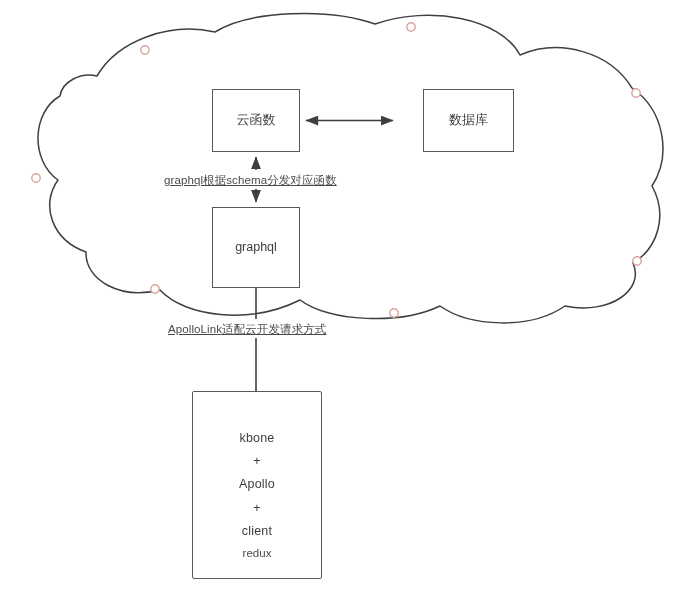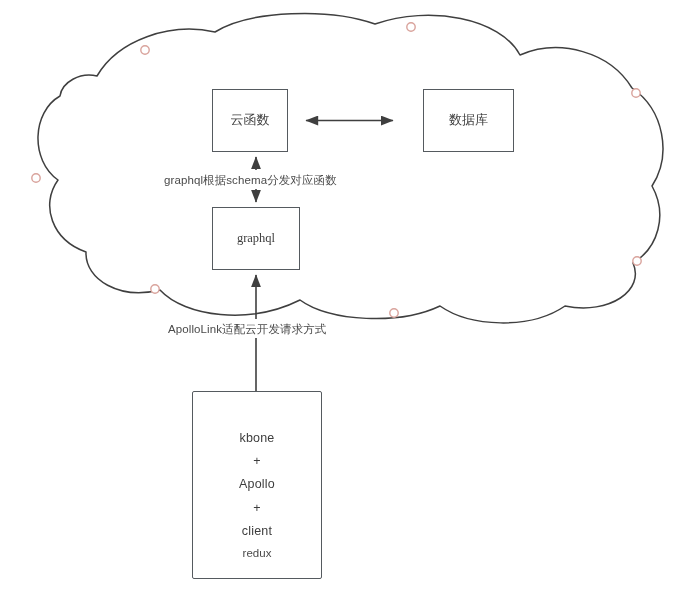--- a/index.html
+++ b/index.html
@@ -42,41 +42,40 @@
     align-items: center;
     justify-content: center;
     text-align: center;
     line-height: 1.45;
     color: #3d3d3d;
   }
 
   #box-cloud-function {
     left: 212px;
     top: 89px;
-    width: 76px;
+    width: 88px;
     height: 63px;
     font-size: 13px;
   }
 
   #box-database {
     left: 399px;
     top: 89px;
     width: 91px;
     height: 63px;
     font-size: 13px;
     margin-left: 24px;
   }
 
   #box-graphql {
     left: 212px;
     top: 207px;
     width: 88px;
-    height: 63px;
+    height: 81px;
     font-size: 12.5px;
-    font-family: Liberation Serif, serif;
   }
 
   #box-client {
     left: 192px;
     top: 391px;
     width: 130px;
     height: 188px;
     font-size: 12.5px;
     border-radius: 2px;
   }
@@ -89,20 +88,21 @@
     letter-spacing: 0.2px;
   }
 
   
   .edge-label {
     position: absolute;
     font-size: 11.5px;
     color: #4a4a4a;
     white-space: nowrap;
     letter-spacing: 0.1px;
+    text-decoration: underline;
   }
 
   #label-dispatch {
     left: 164px;
     top: 173px;
   }
 
   #label-apollolink {
     left: 168px;
     top: 322px;

